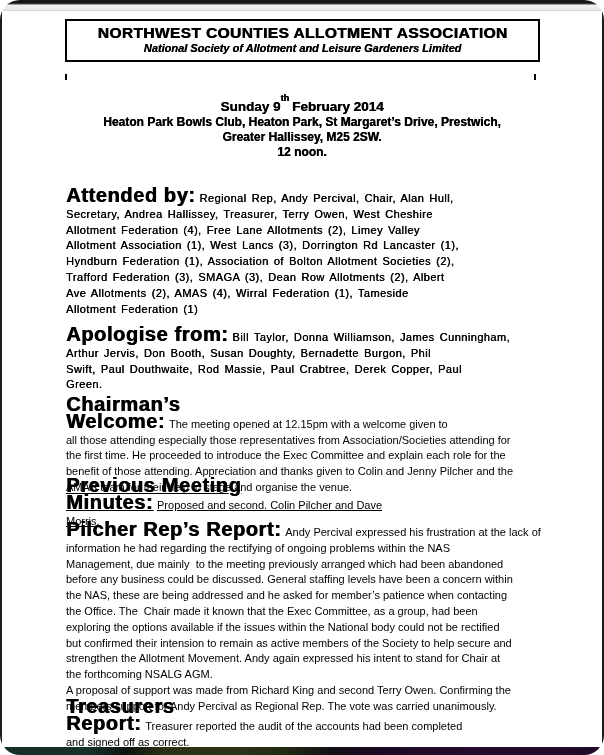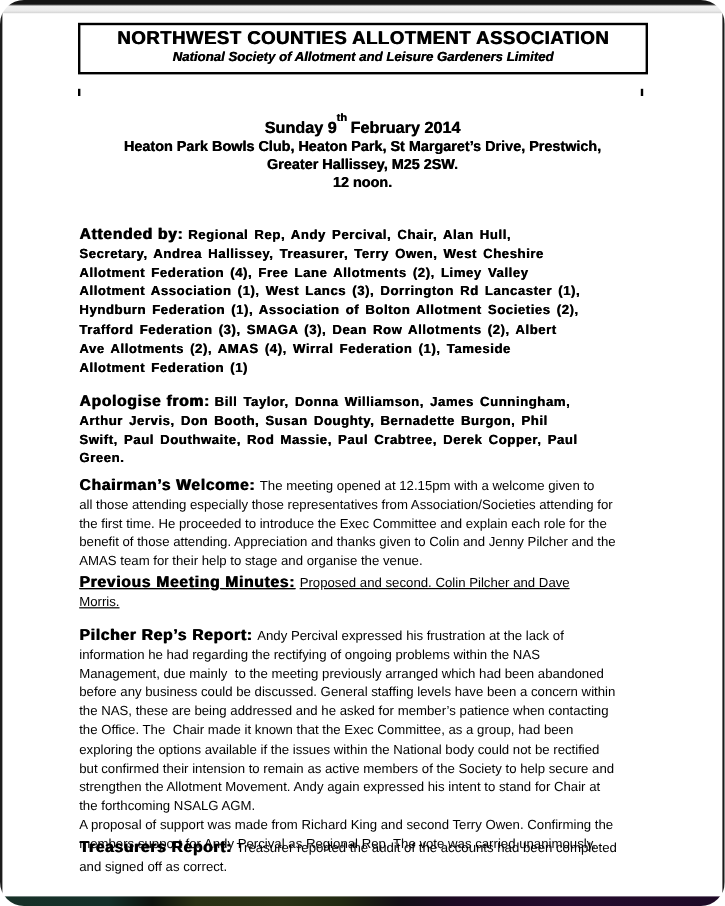--- a/index.html
+++ b/index.html
@@ -52,29 +52,29 @@
   
   .meta { position: absolute; left: 0; top: 94px; width: 604px; text-align: center; }
   .meta-doctype { font-size: 13px; font-weight: 700; line-height: 15px; text-shadow: 0.4px 0 0 #000; }
   .meta-date    { font-size: 13.5px; font-weight: 700; line-height: 17px; text-shadow: 0.4px 0 0 #000; }
   .meta-date sup { font-size: 9px; position: relative; top: -4px; }
   .meta-addr, .meta-time { font-size: 12px; font-weight: 700; line-height: 15px; text-shadow: 0.35px 0 0 #000; }
   
   .content { position: absolute; left: 66px; top: 0; width: 486px; }
   .section { position: absolute; left: 0; width: 486px; line-height: 14.8px; }
   .sec-heading {
-    font-size: 13px; font-weight: 700; letter-spacing: 0.6px;
+    font-size: 20px; font-weight: 700; letter-spacing: 0.6px;
     text-shadow: 0.7px 0 0 #000;
   }
   .sec-body {
     font-size: 11px; font-weight: 400; white-space: pre;
     padding-left: 4px;
   }
   .section.bold-list .sec-body {
-    font-weight: 700; letter-spacing: 0.45px; word-spacing: 1.6px;
+    font-weight: 400; letter-spacing: 0.45px; word-spacing: 1.6px;
     text-shadow: 0.35px 0 0 #000;
   }
   .sec-attended   { top: 188px; }
   .sec-apologise  { top: 327px; }
   .sec-chairman   { top: 397px; }
   .sec-previous   { top: 478px; text-decoration: underline; }
   .sec-regional   { top: 522px; }
   .sec-treasurers { top: 699px; }
 </style>
 </head>

